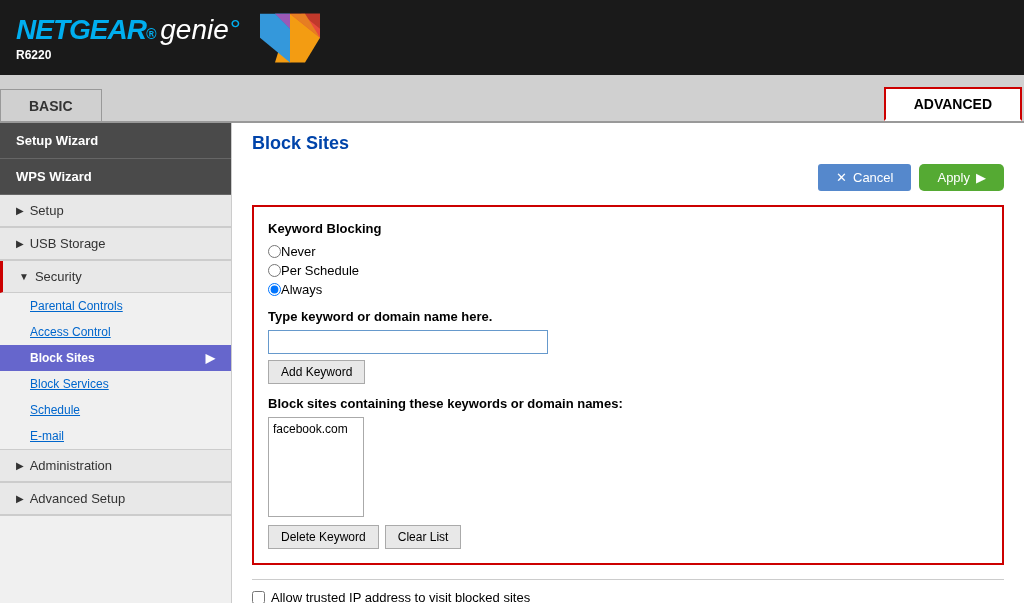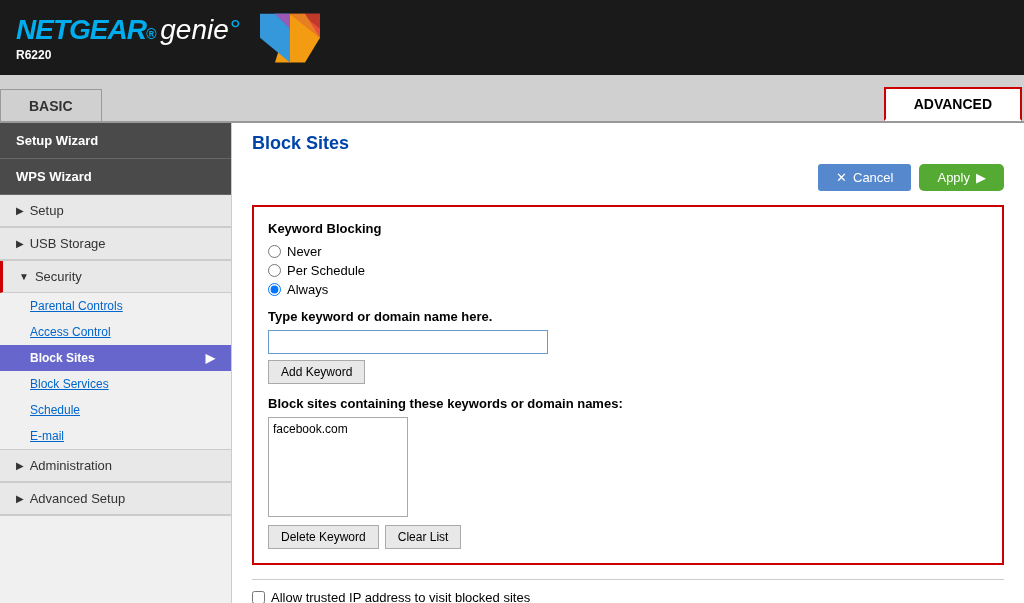--- a/index.html
+++ b/index.html
@@ -219,21 +219,20 @@
       font-size: 13px;
     }
     .radio-group {
       display: flex;
       flex-direction: column;
       gap: 4px;
       margin-bottom: 12px;
     }
     .radio-row {
       display: flex;
-      gap: 6px;
       font-size: 13px;
     }
     .keyword-input-label {
       font-weight: bold;
       margin-bottom: 6px;
       font-size: 13px;
     }
     .keyword-input {
       width: 280px;
       height: 24px;
@@ -251,21 +250,21 @@
       font-size: 12px;
       cursor: pointer;
       margin-bottom: 12px;
     }
     .blocked-sites-label {
       font-weight: bold;
       margin-bottom: 6px;
       font-size: 13px;
     }
     .blocked-sites-list {
-      width: 140px;
+      width: 96px;
       height: 100px;
       border: 1px solid #aaa;
       background: #fff;
       overflow-y: auto;
       margin-bottom: 8px;
       padding: 4px;
       font-size: 12px;
     }
     .btn-row {
       display: flex;

